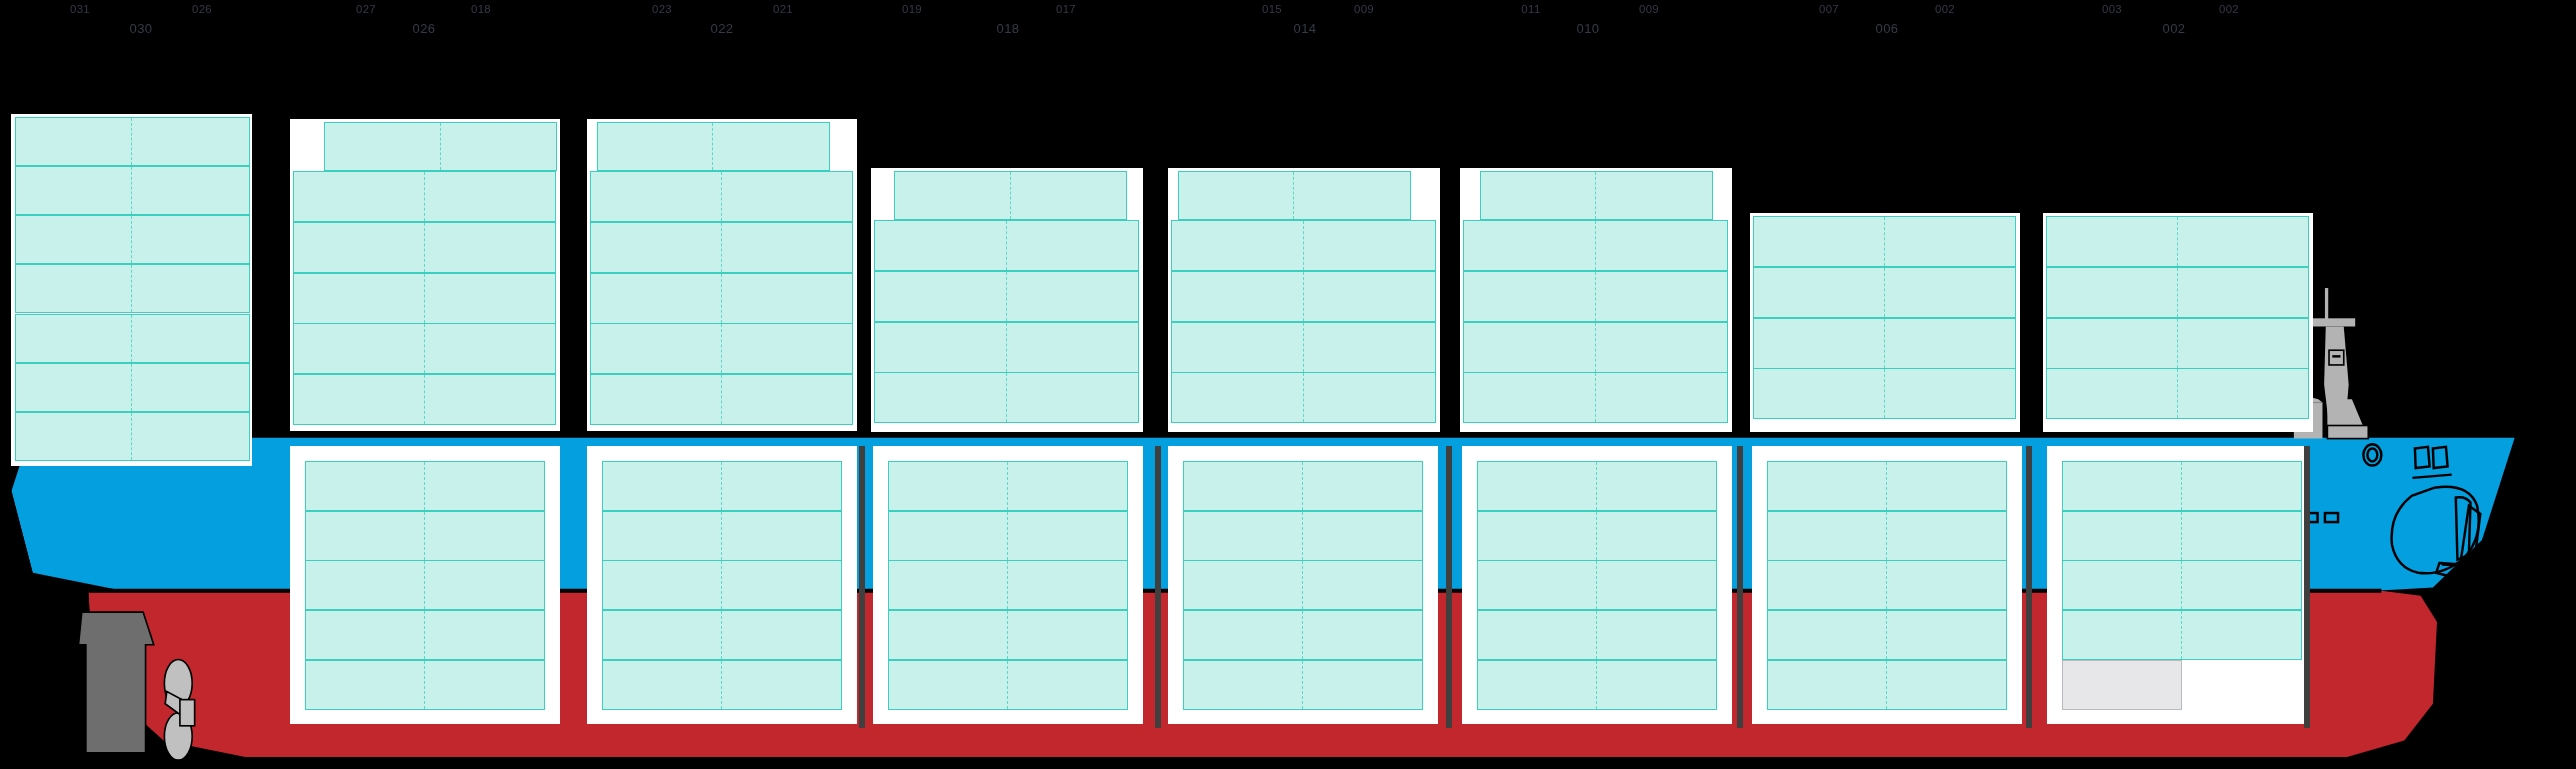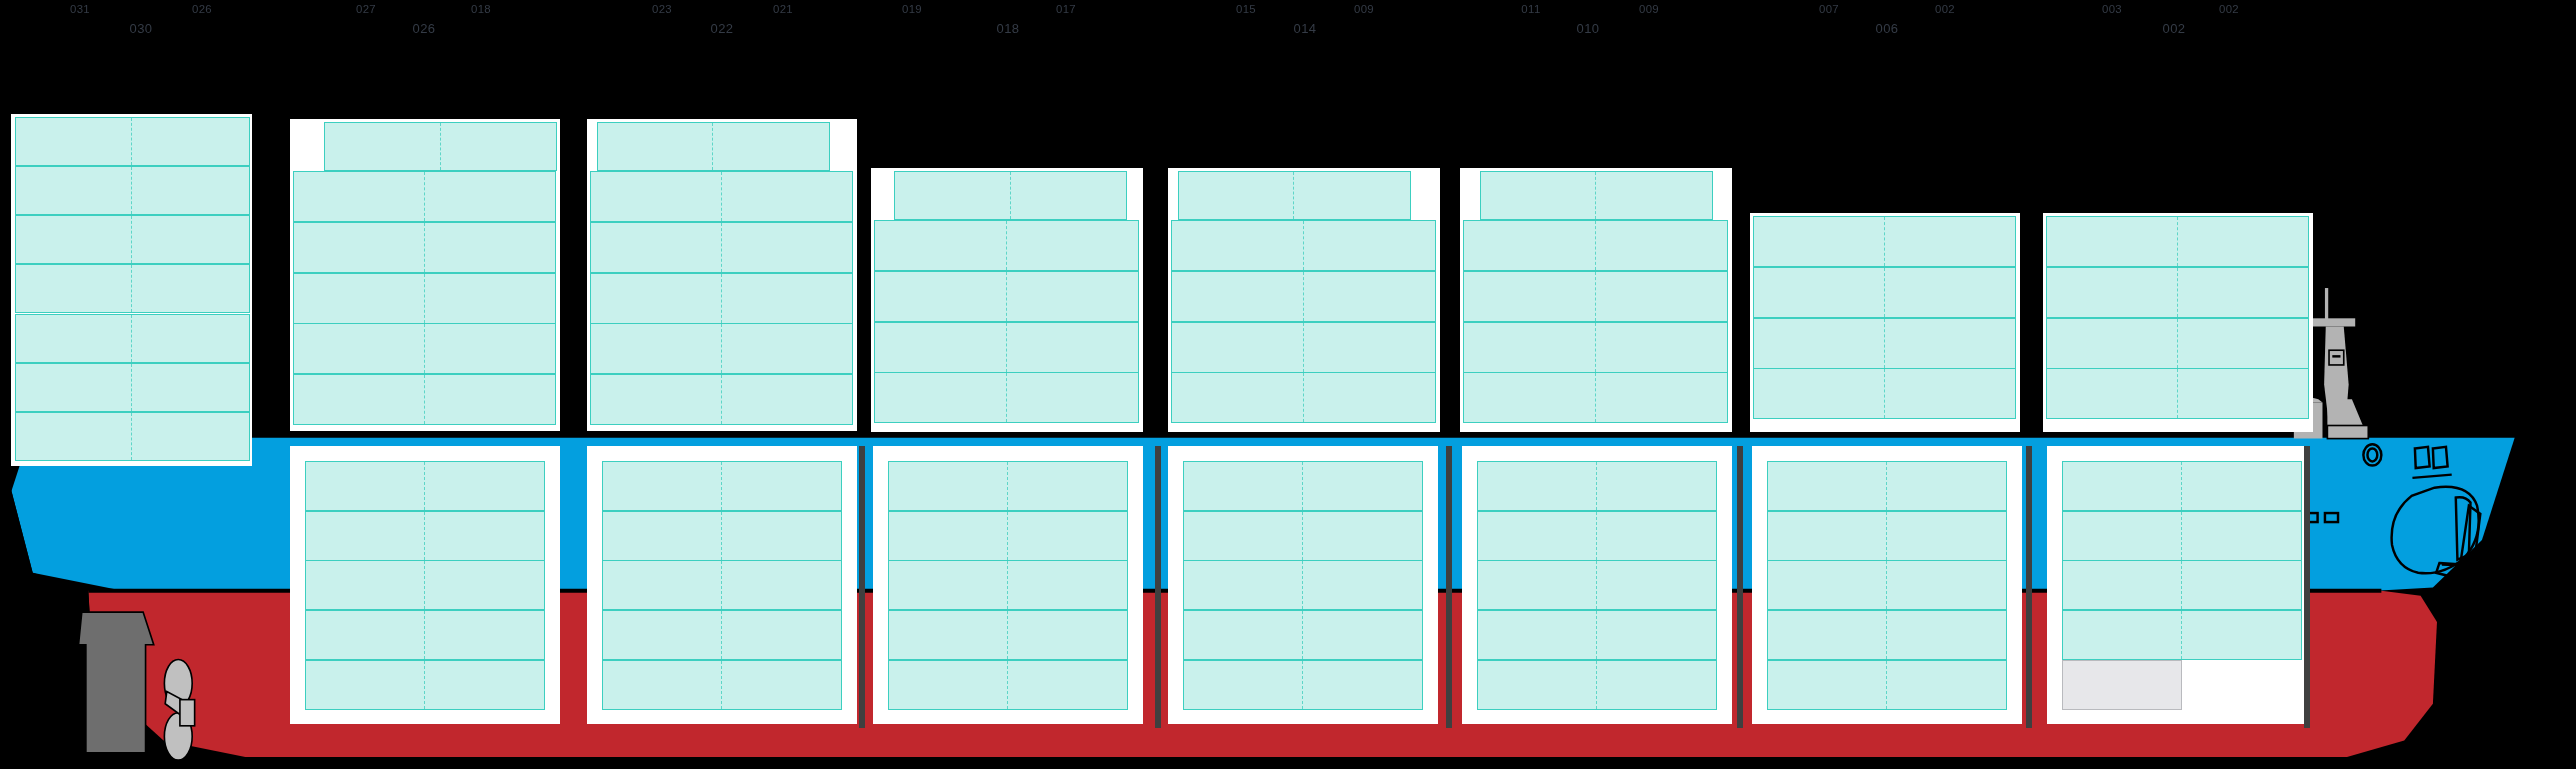--- a/index.html
+++ b/index.html
@@ -114,21 +114,21 @@
 
   <div class="ruler">
     <div class="bayno odd" style="left:80px">031</div>
     <div class="bayno odd" style="left:202px">026</div>
     <div class="bayno odd" style="left:366px">027</div>
     <div class="bayno odd" style="left:481px">018</div>
     <div class="bayno odd" style="left:662px">023</div>
     <div class="bayno odd" style="left:783px">021</div>
     <div class="bayno odd" style="left:912px">019</div>
     <div class="bayno odd" style="left:1066px">017</div>
-    <div class="bayno odd" style="left:1246px">015</div>
+    <div class="bayno odd" style="left:1272px">015</div>
     <div class="bayno odd" style="left:1364px">009</div>
     <div class="bayno odd" style="left:1531px">011</div>
     <div class="bayno odd" style="left:1649px">009</div>
     <div class="bayno odd" style="left:1829px">007</div>
     <div class="bayno odd" style="left:1945px">002</div>
     <div class="bayno odd" style="left:2112px">003</div>
     <div class="bayno odd" style="left:2229px">002</div>
 
     <div class="bayno even" style="left:141px">030</div>
     <div class="bayno even" style="left:424px">026</div>

